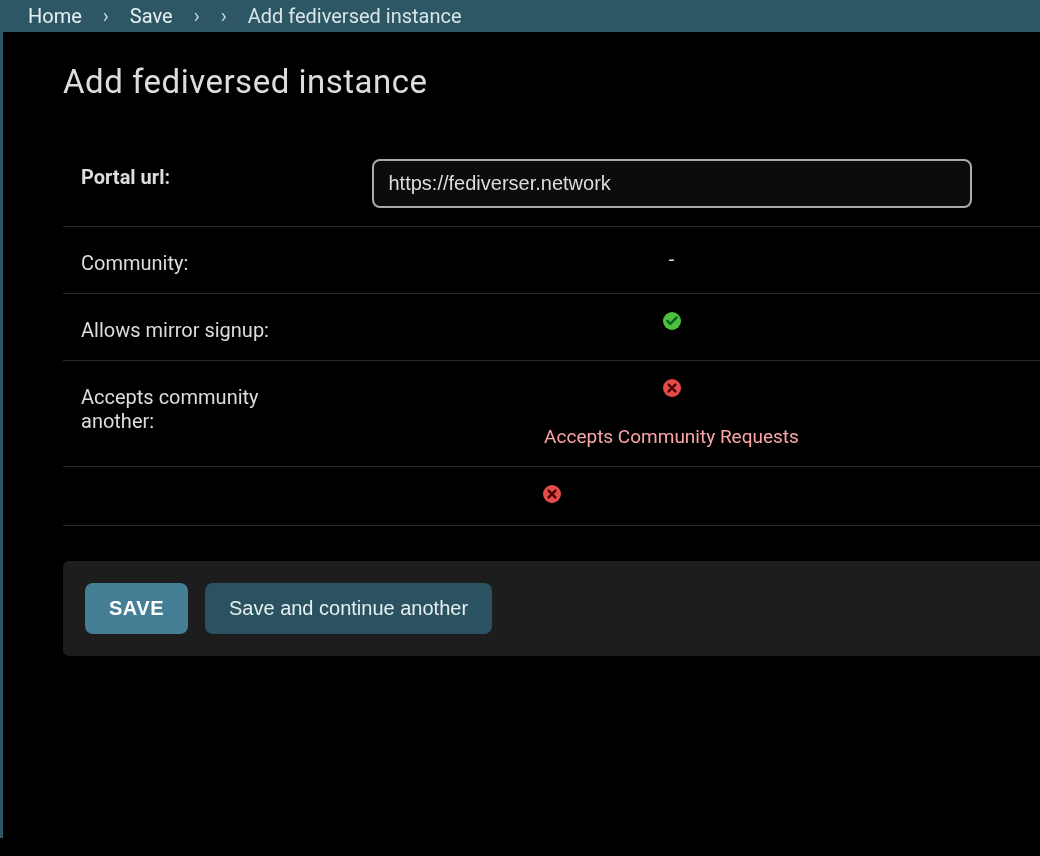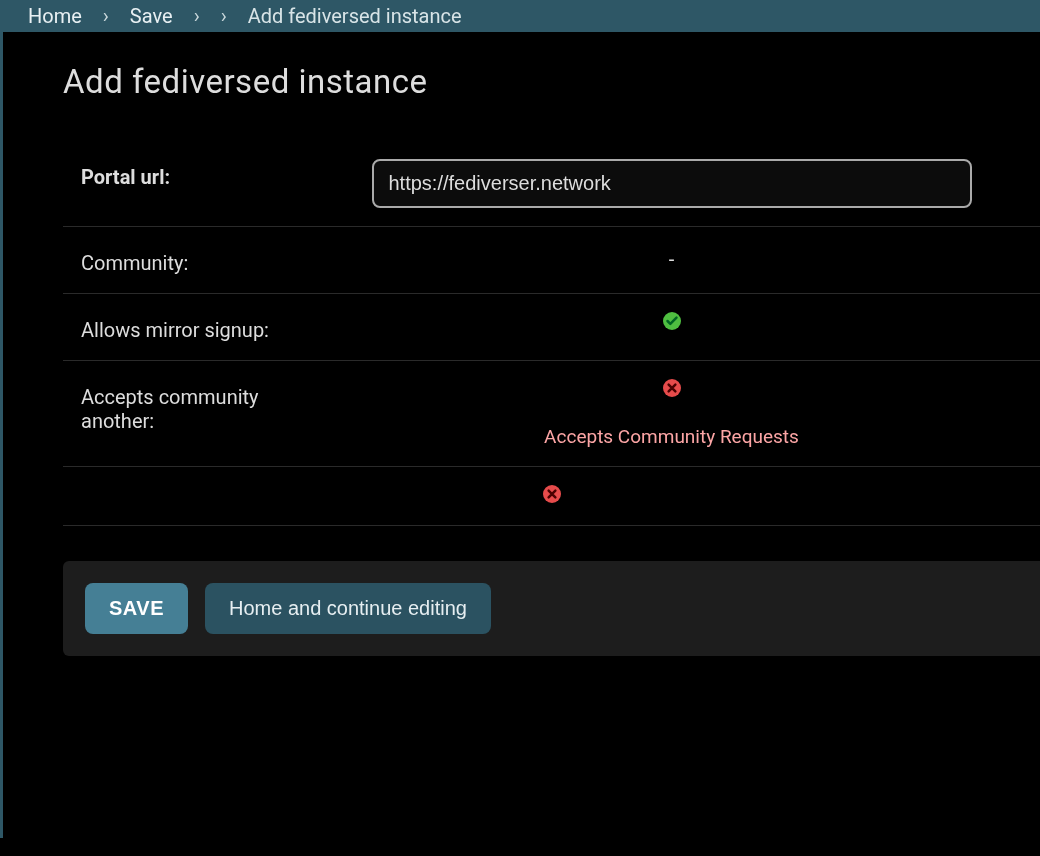--- a/index.html
+++ b/index.html
@@ -175,16 +175,16 @@
         <svg class="icon-no" viewBox="0 0 16 16">
               <circle cx="8" cy="8" r="8" fill="#e64b4b"></circle>
               <path d="M5 5 L11 11 M11 5 L5 11" stroke="#4a0000" stroke-width="2.2" stroke-linecap="round"></path>
             </svg>
       </span>
     </div>
   </div>
 
   <div class="submit-row">
     <button class="btn default">Save</button>
-    <button class="btn">Home and continue editing</button>
+    <button class="btn">Save and continue another</button>
   </div>
 </div>
 </div>
 
 </body></html>

